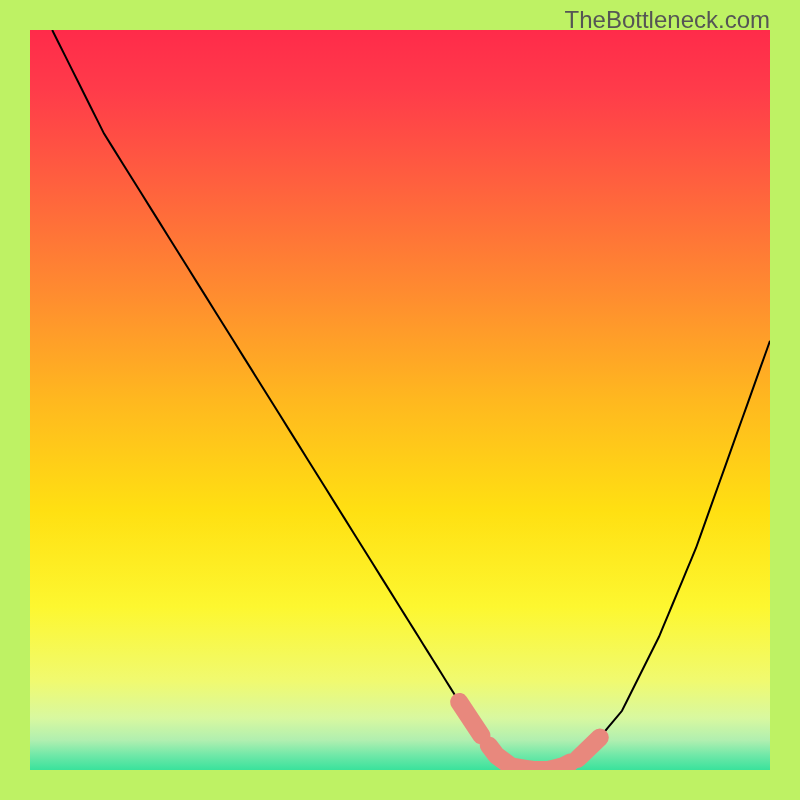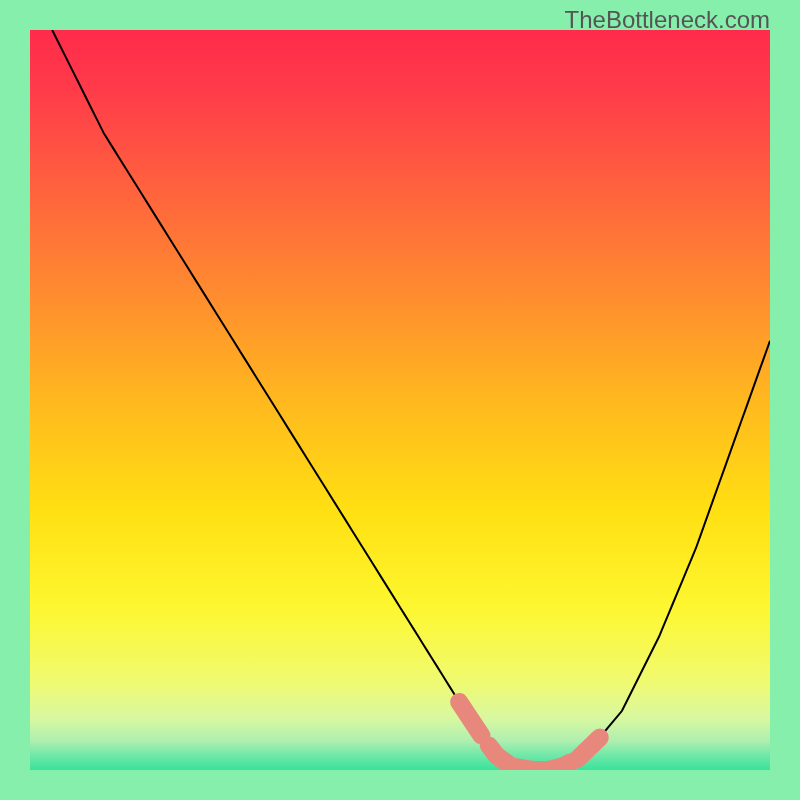--- a/index.html
+++ b/index.html
@@ -8,21 +8,21 @@
     width: 800px;
     height: 800px;
     background: #000;
     position: relative;
     font-family: Arial, sans-serif;
   }
   .container {
     width: 800px;
     height: 800px;
     position: relative;
-    background: #86efac;
+    background: #bef264;
   }
   .plot-area {
     position: absolute;
     left: 30px;
     top: 30px;
     width: 740px;
     height: 740px;
     overflow: hidden;
   }
   .gradient-bg {

